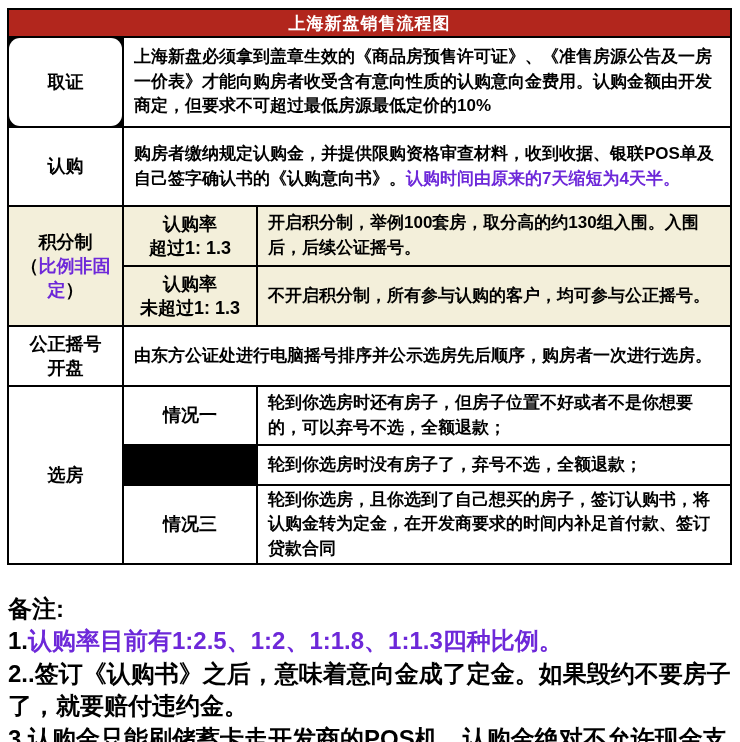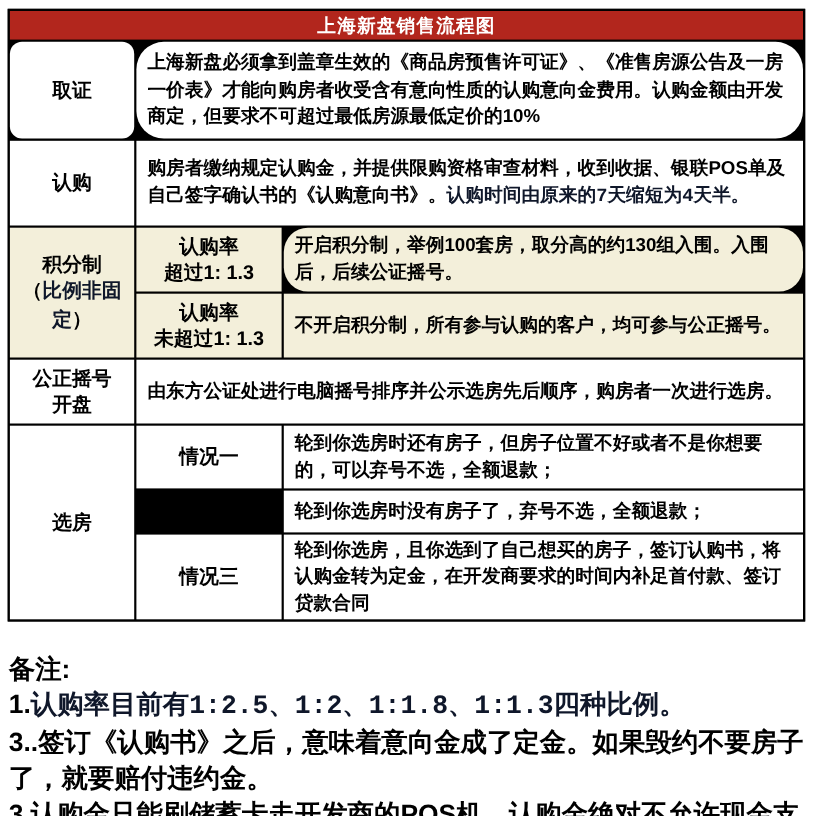--- a/index.html
+++ b/index.html
@@ -37,29 +37,29 @@
     font-size: 18px; line-height: 1.35;
     padding: 2px;
   }
   .desc-cell {
     display: flex; align-items: center;
     font-size: 17px; line-height: 1.45;
     padding: 5px 10px;
     text-align: left;
   }
   .band { background: #f3efda; }
-  .red { color: #0f172a; font-family: Liberation Mono, monospace; }
+  .red { color: #6d28d9; }
 
   .r2c1 { grid-row: 2; grid-column: 1; border-radius: 11px; }
-  .r2c23 { grid-row: 2; grid-column: 2 / -1; border-radius: 25px; }
+  .r2c23 { grid-row: 2; grid-column: 2 / -1; }
   .r3c1 { grid-row: 3; grid-column: 1; }
   .r3c23 { grid-row: 3; grid-column: 2 / -1; }
   .r45c1 { grid-row: 4 / span 2; grid-column: 1; text-align: center; }
   .r4c2 { grid-row: 4; grid-column: 2; }
-  .r4c3 { grid-row: 4; grid-column: 3; border-radius: 22px; }
+  .r4c3 { grid-row: 4; grid-column: 3; }
   .r5c2 { grid-row: 5; grid-column: 2; }
   .r5c3 { grid-row: 5; grid-column: 3; }
   .r6c1 { grid-row: 6; grid-column: 1; }
   .r6c23 { grid-row: 6; grid-column: 2 / -1; }
   .r789c1 { grid-row: 7 / span 3; grid-column: 1; }
   .r7c2 { grid-row: 7; grid-column: 2; }
   .r7c3 { grid-row: 7; grid-column: 3; }
   .r8c2 { grid-row: 8; grid-column: 2; }
   .r8c3 { grid-row: 8; grid-column: 3; }
   .r9c2 { grid-row: 9; grid-column: 2; }
@@ -130,17 +130,17 @@
     <div class="cell label-cell r9c2">情况三</div>
     <div class="cell desc-cell r9c3">
         <span>轮到你选房，且你选到了自己想买的房子，签订认购书，将认购金转为定金，在开发商要求的时间内补足首付款、签订贷款合同</span>
       </div>
 
   </div>
 
   <div class="notes">
     <div>备注:</div>
     <div><span>1.</span><span class="red">认购率目前有1:2.5、1:2、1:1.8、1:1.3四种比例。</span></div>
-    <div>3..签订《认购书》之后，意味着意向金成了定金。如果毁约不要房子了，就要赔付违约金。</div>
+    <div>2..签订《认购书》之后，意味着意向金成了定金。如果毁约不要房子了，就要赔付违约金。</div>
     <div>3.认购金只能刷储蓄卡走开发商的POS机，认购金绝对不允许现金支付，且开发商必须出具盖章过的有效收据，购房者支付认购意向金，才有参与摇号的资格。</div>
   </div>
 
 </div>
 
 </body></html>

